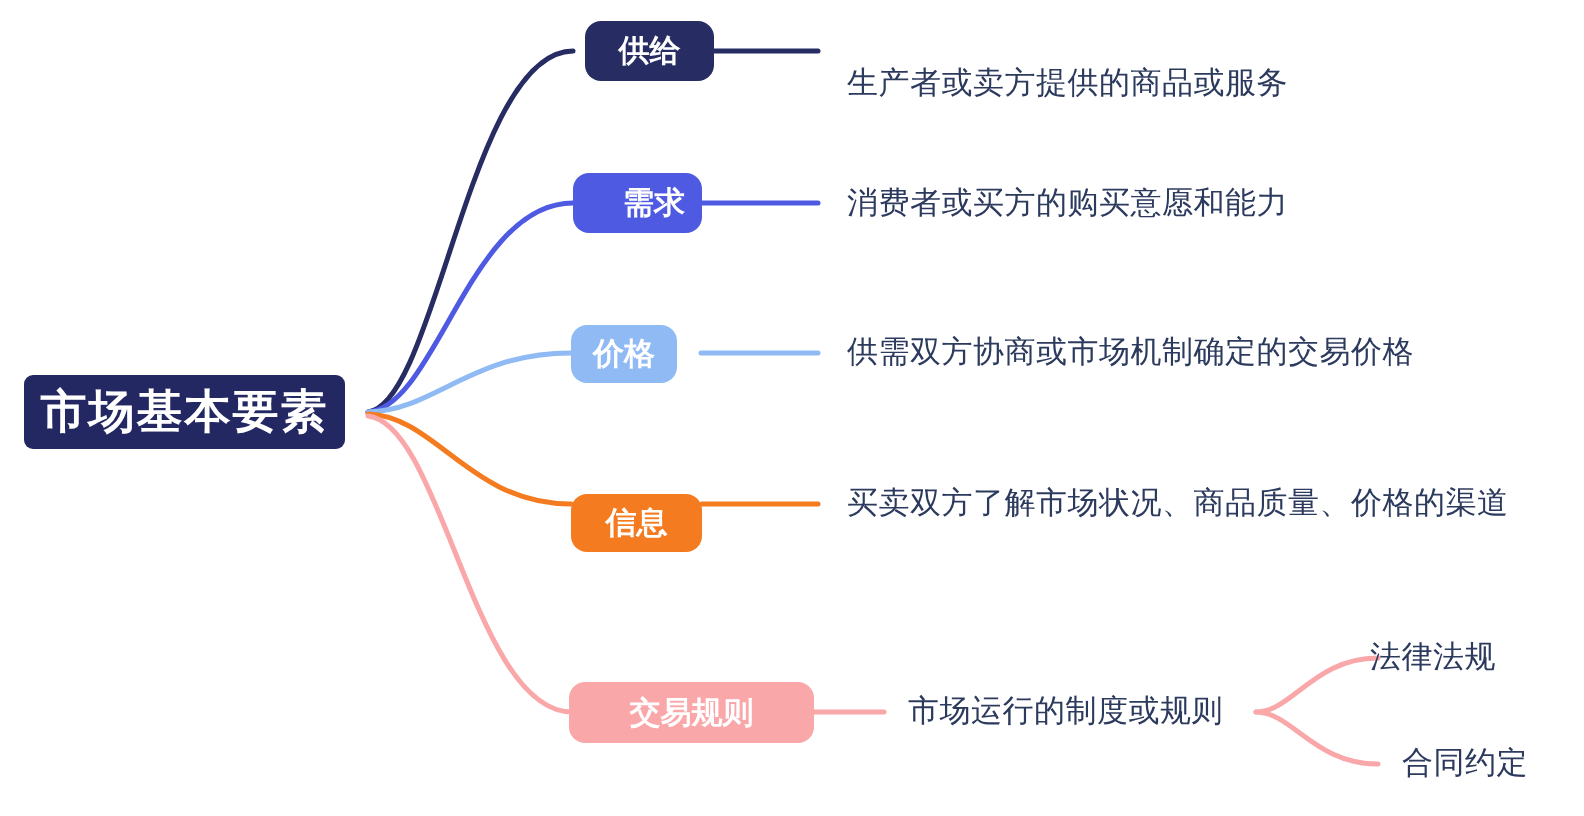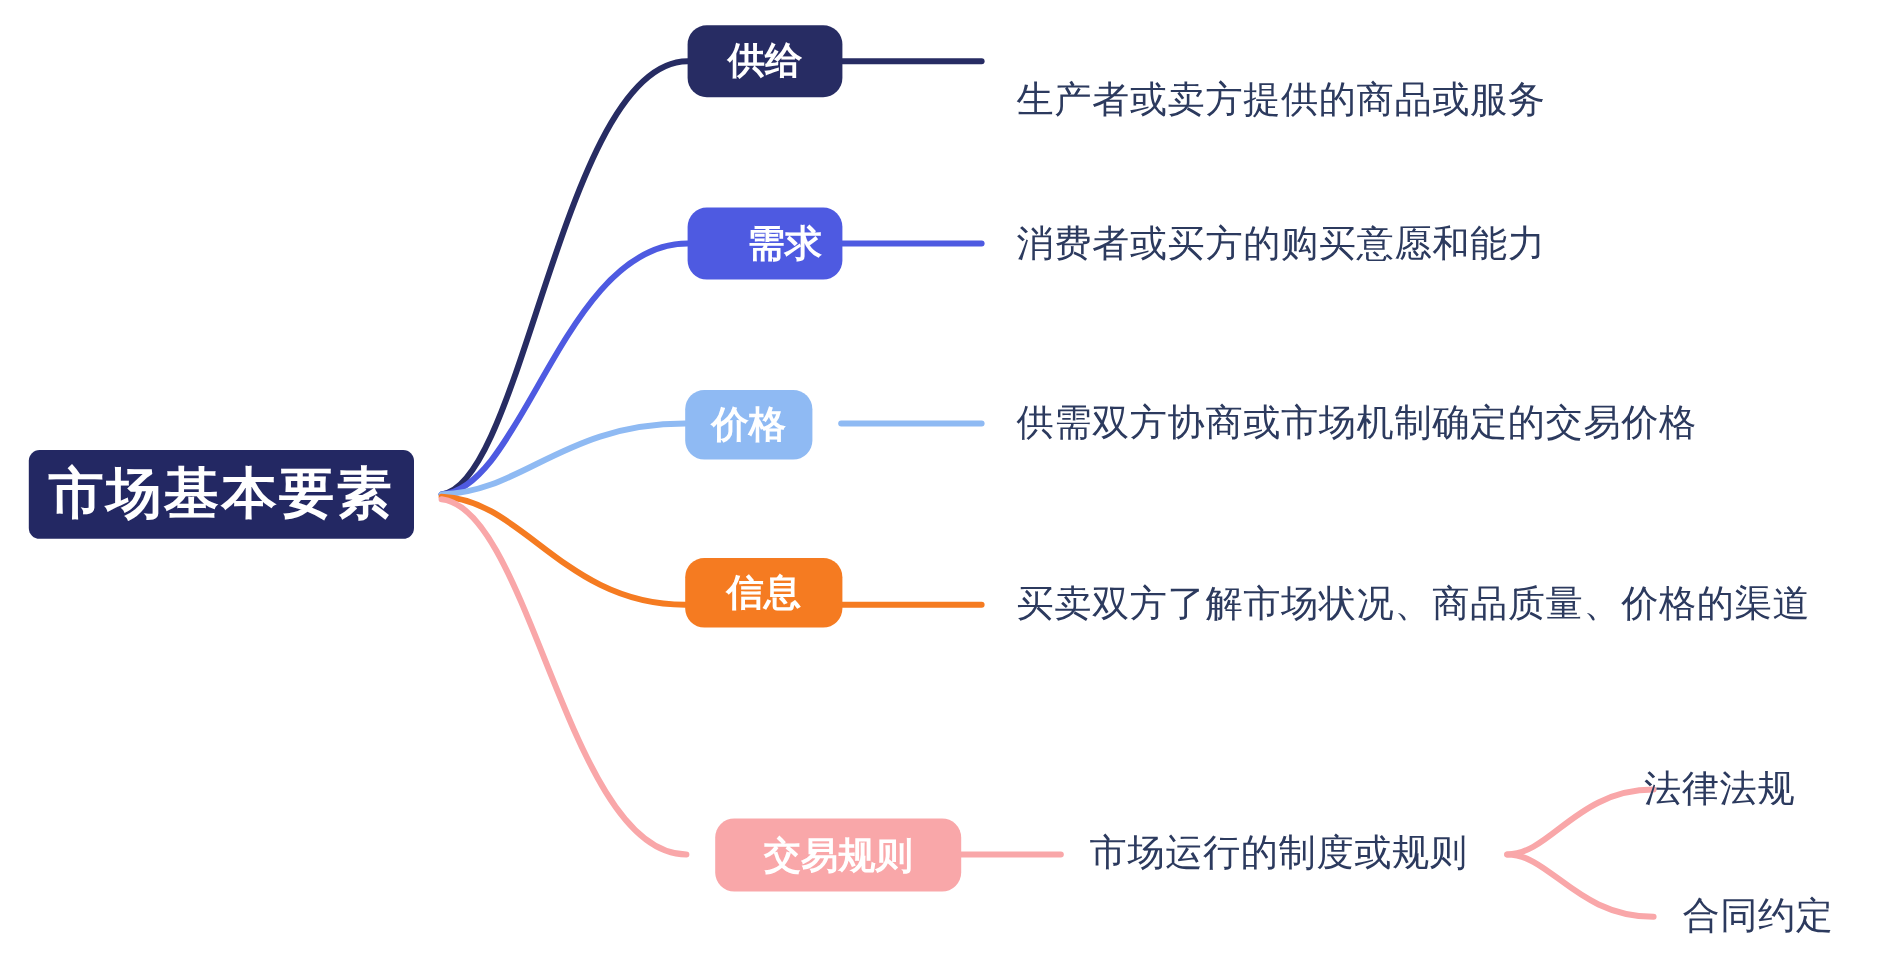--- a/index.html
+++ b/index.html
@@ -42,22 +42,22 @@
   .node.root {
     left: 24px; top: 375px;
     width: 321px; height: 74px;
     border-radius: 9px;
     font-size: 46px;
     letter-spacing: 2px;
   }
   .node.b1 { left: 573px; top: 21px;  width: 129px; height: 60px; font-size: 31px; }
   .node.b2 { left: 573px; top: 173px; width: 129px; height: 60px; font-size: 31px; }
   .node.b3 { left: 571px; top: 325px; width: 106px; height: 58px; font-size: 31px; }
-  .node.b4 { left: 571px; top: 465px; width: 131px; height: 58px; font-size: 31px; }
-  .node.b5 { left: 596px; top: 682px; width: 205px; height: 61px; font-size: 31px; font-family: Liberation Serif, serif; }
+  .node.b4 { left: 571px; top: 494px; width: 131px; height: 58px; font-size: 31px; }
+  .node.b5 { left: 569px; top: 682px; width: 245px; height: 61px; font-size: 31px; font-family: Liberation Serif, serif; }
   .desc {
     position: absolute;
     transform: translateY(-52%);
     font-size: 31px;
     font-weight: 500;
     letter-spacing: 0.5px;
     white-space: nowrap;
   }
   .d1 { left: 847px;  top: 52px; margin-top: 32px;  }
   .d2 { left: 847px;  top: 204px; }
@@ -87,21 +87,21 @@
     <path d="M 777 712 L 884 712" stroke="#f9a7a9"></path>
 
     <path d="M 1256 712 C 1292 712 1314 658 1378 658" stroke="#f9a7a9"></path>
     <path d="M 1256 712 C 1292 712 1314 764 1378 764" stroke="#f9a7a9"></path>
   </svg>
 
   <div class="node root" style="background: rgb(35, 40, 99);">
     <span>市场基本要素</span>
   </div>
 
-  <div class="node b1" style="background: rgb(39, 44, 99);">
+  <div class="node b1" style="background: rgb(39, 44, 99); margin-left: 12px;">
     <span>供给</span>
   </div>
   <div class="node b2" style="background: rgb(78, 90, 225); padding-left: 33px;">
     <span>需求</span>
   </div>
   <div class="node b3" style="background: rgb(143, 186, 243);">
     <span>价格</span>
   </div>
   <div class="node b4" style="background: rgb(245, 123, 33);">
     <span>信息</span>

